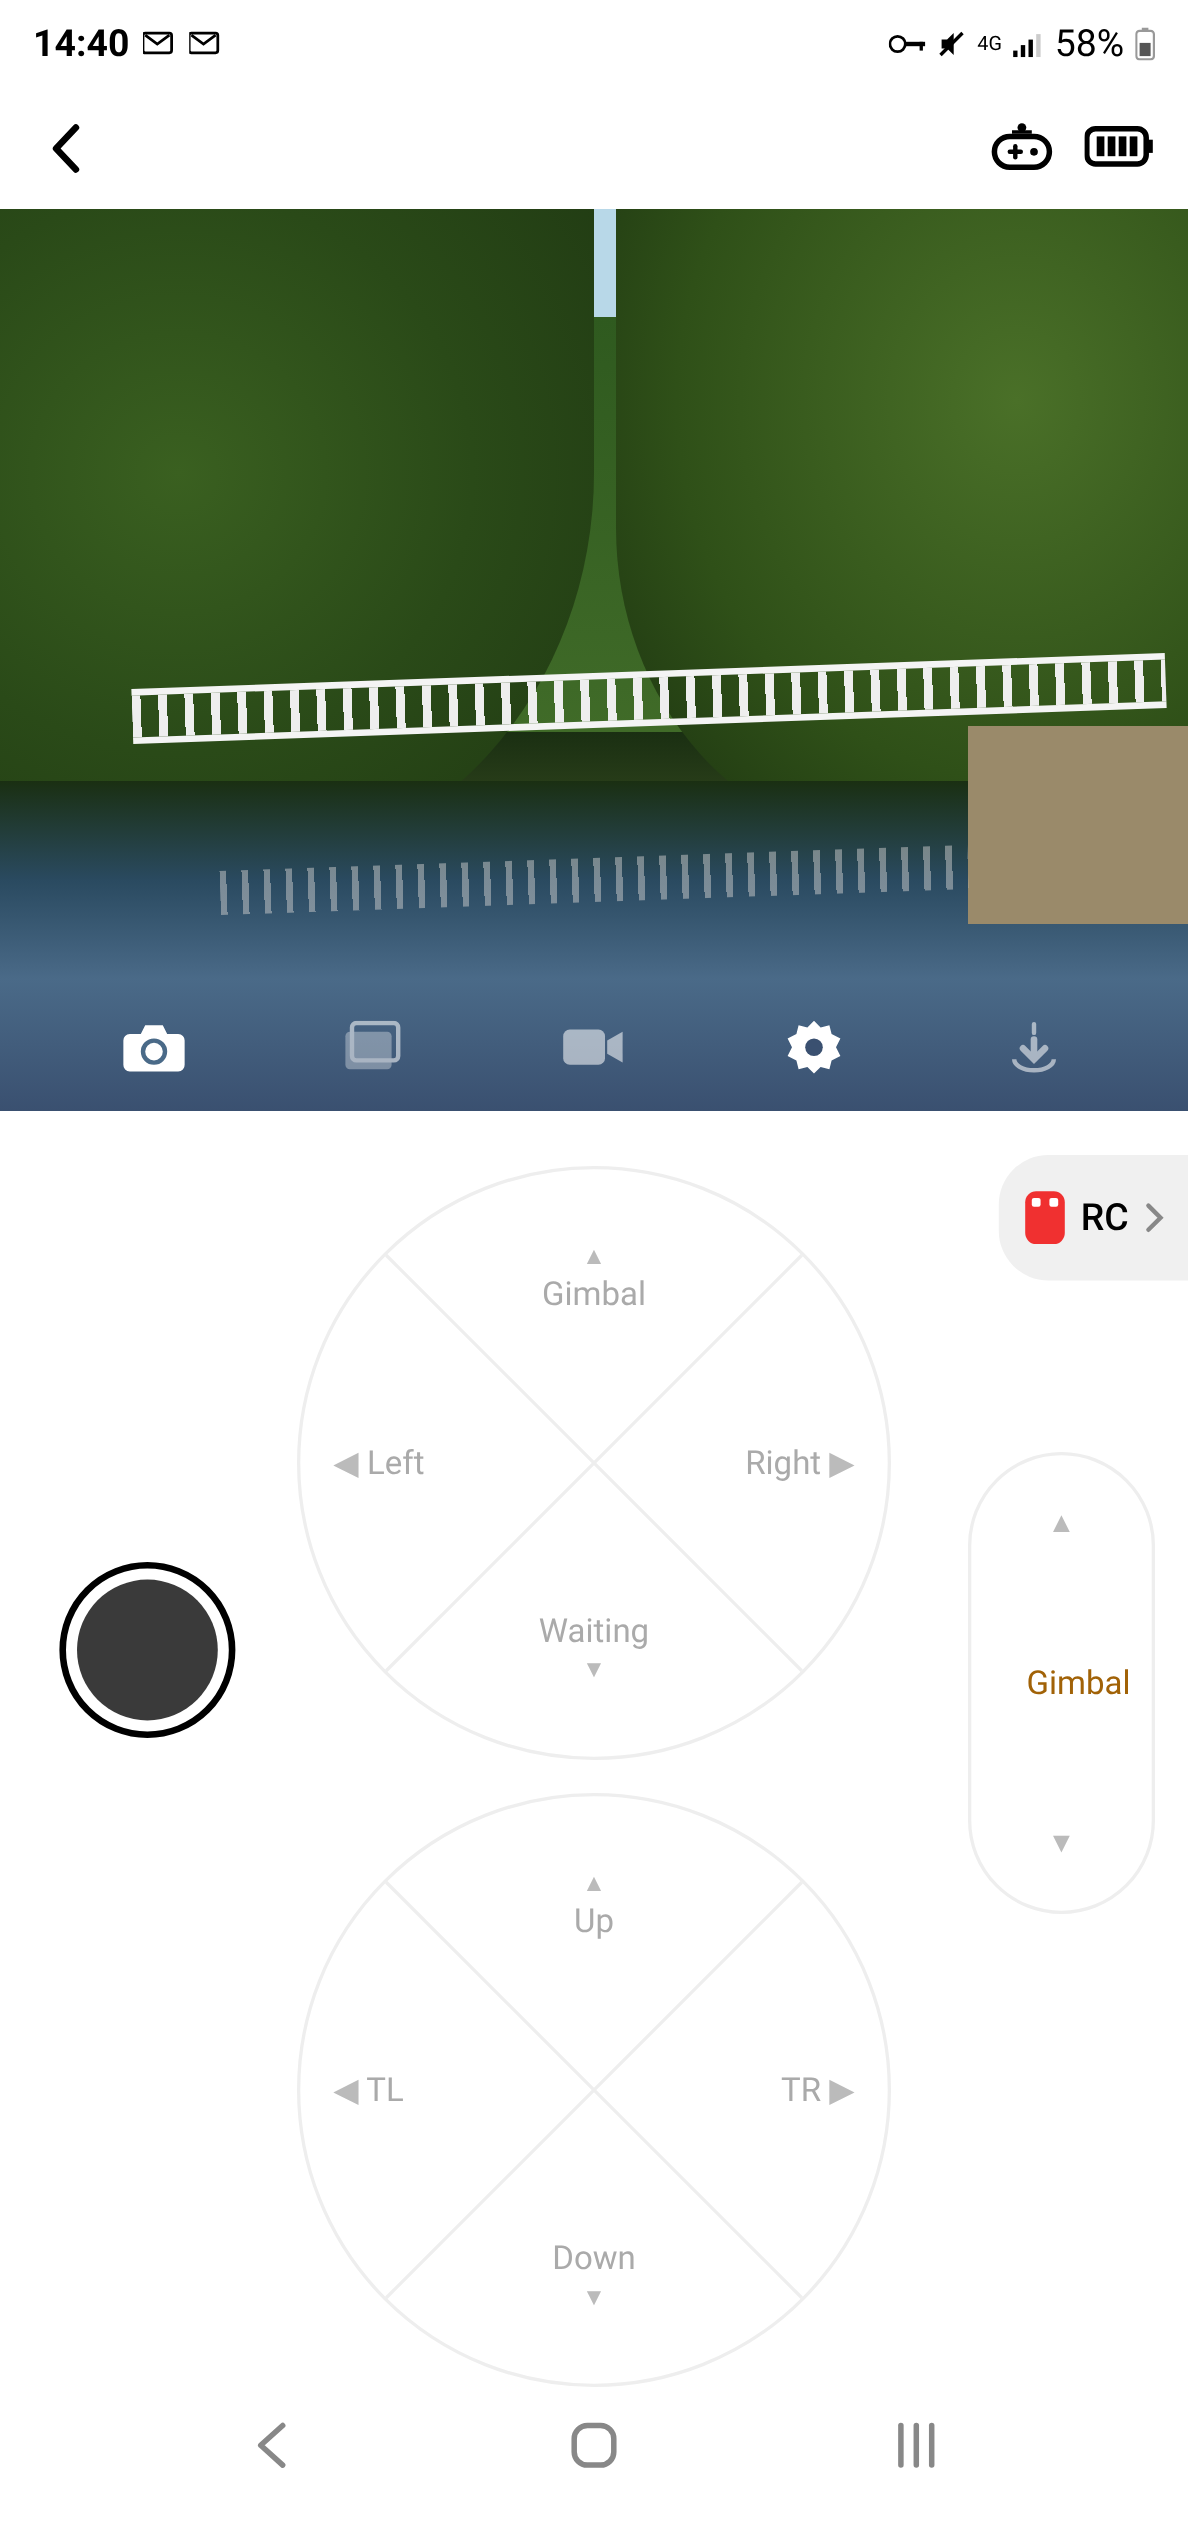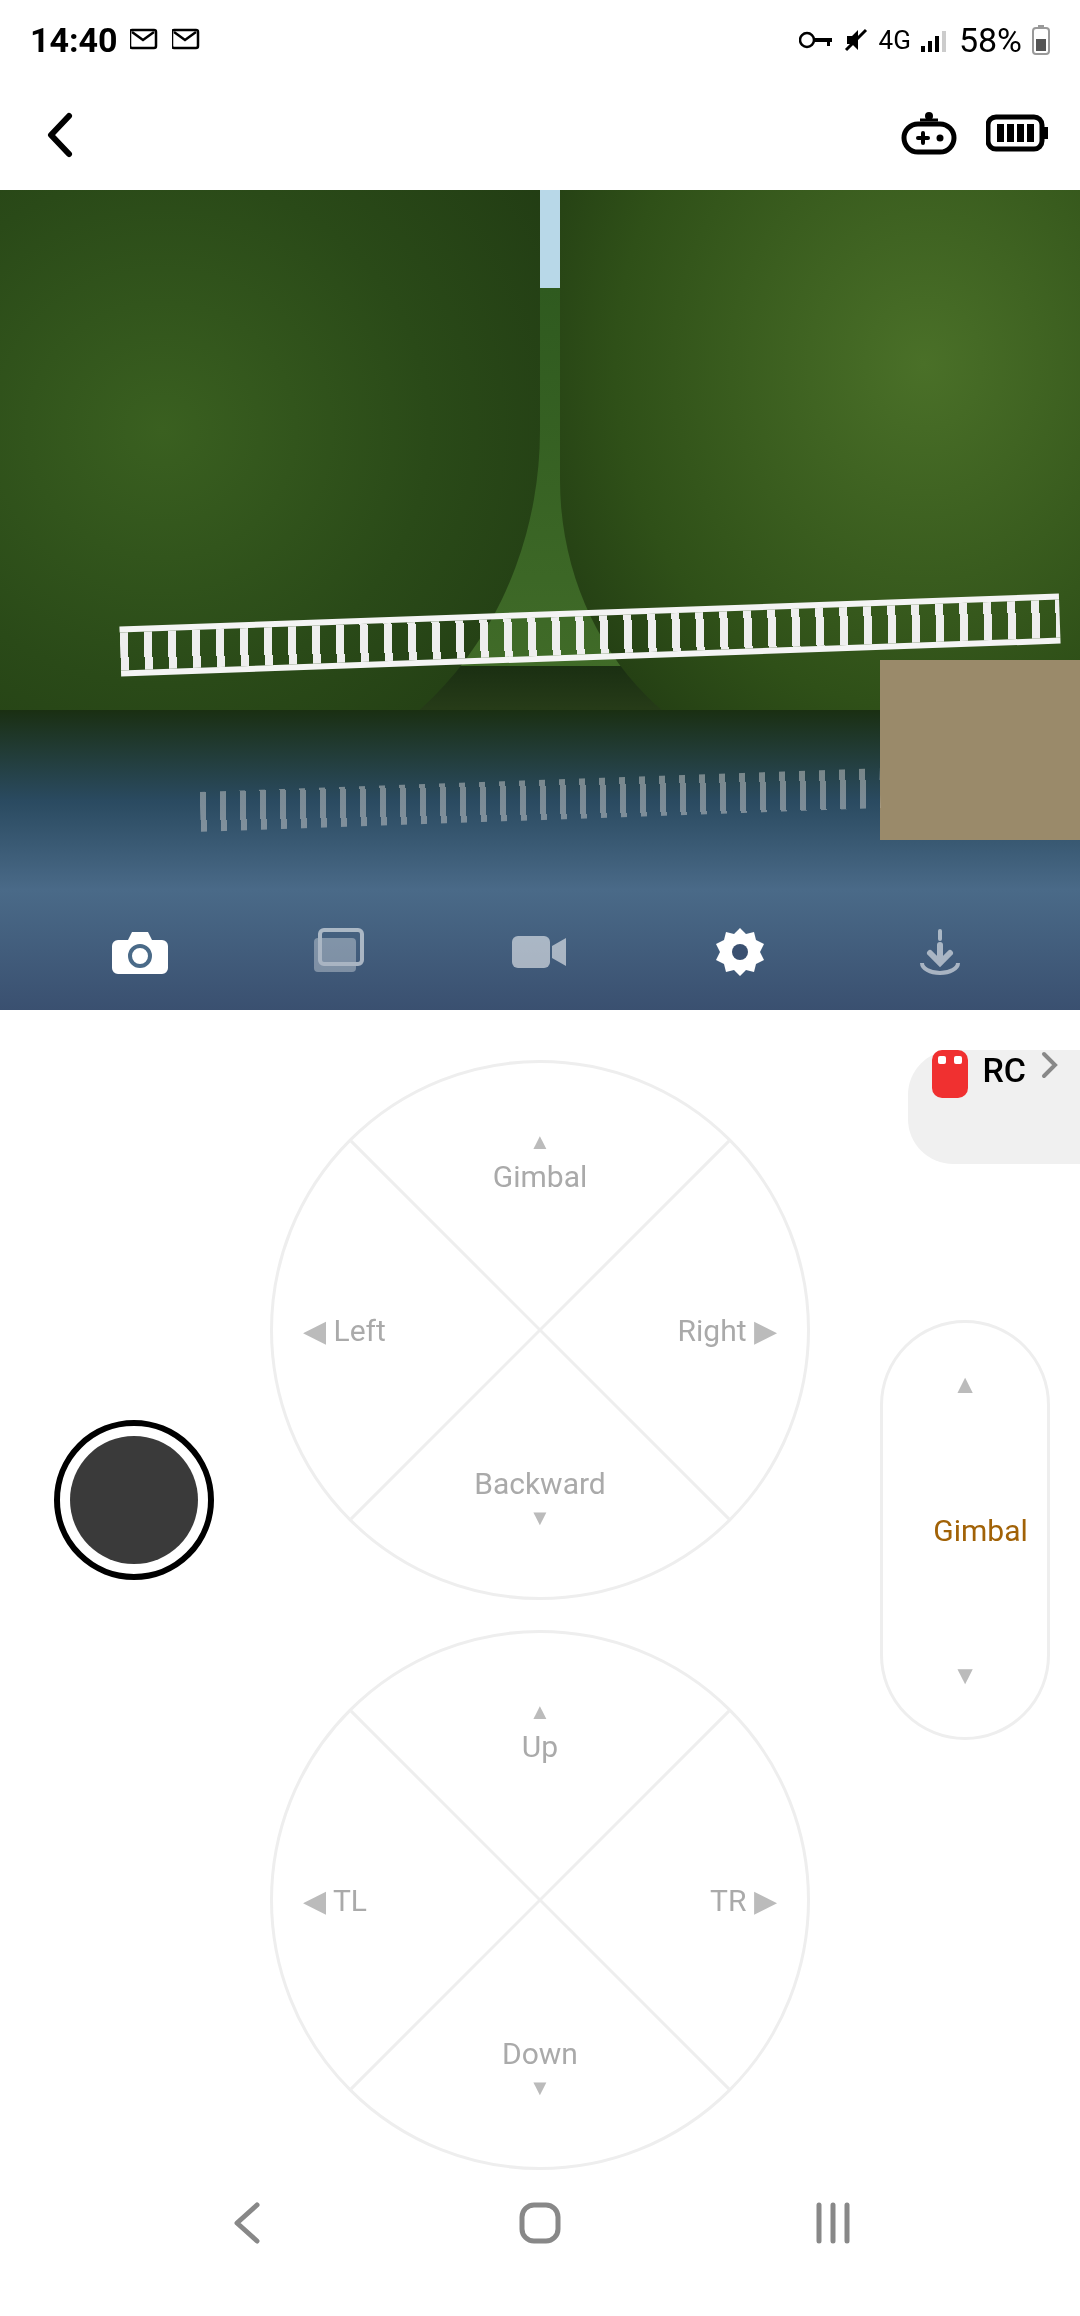--- a/index.html
+++ b/index.html
@@ -31,21 +31,21 @@
   .wall-right { position: absolute; top: 470px; right: 0; width: 200px; height: 180px; background: #9a8a6a; }
 
   .preview-toolbar { position: absolute; bottom: 18px; left: 0; right: 0; height: 80px; display: flex; align-items: center; justify-content: space-around; padding: 0 40px; }
   .tool-icon { width: 60px; height: 60px; display: flex; align-items: center; justify-content: center; }
   .tool-icon.dim { opacity: 0.55; }
 
   
   .control-area { height: 1120px; position: relative; background: #fff; }
 
   
-  .rc-pill { position: absolute; top: 40px; right: 0; height: 114px; background: #f0f0f0; border-radius: 45px 0 0 45px; display: flex; padding: 0 20px 0 24px; gap: 14px; }
+  .rc-pill { position: absolute; top: 40px; right: 0; height: 114px; background: #f0f0f0; border-radius: 45px 0 0 45px; display: flex; align-items: center; padding: 0 20px 0 24px; gap: 14px; }
   .rc-icon { width: 36px; height: 48px; background: #f03030; border-radius: 10px; position: relative; }
   .rc-icon::before { content:""; position:absolute; top:6px; left:6px; width:8px; height:8px; background:#fff; border-radius:2px; }
   .rc-icon::after { content:""; position:absolute; top:6px; right:6px; width:8px; height:8px; background:#fff; border-radius:2px; }
   .rc-label { font-size: 34px; color: #000; font-weight: 500; }
 
   
   .joystick { position: absolute; width: 540px; height: 540px; border: 3px solid #eee; border-radius: 50%; left: 270px; }
   .joystick.top { top: 50px; }
   .joystick.bottom { top: 620px; }
   .joy-diag { position: absolute; inset: 0; }
@@ -97,21 +97,21 @@
           <rect x="15" y="8" width="18" height="4" fill="#000"></rect>
           <rect x="28" y="8" width="3" height="8" fill="#000"></rect>
         </svg>
     </span>
     <span class="status-icon">
       <svg width="26" height="26" viewBox="0 0 26 26">
           <path d="M4 9 L9 9 L15 3 L15 23 L9 17 L4 17 Z" fill="#000"></path>
           <line x1="3" y1="23" x2="23" y2="3" stroke="#000" stroke-width="3"></line>
         </svg>
     </span>
-    <span style="font-size:26px; line-height:1;">4G</span>
+    <span style="font-size:18px; line-height:1;">4G</span>
     <span class="status-icon">
       <svg width="28" height="24" viewBox="0 0 28 24">
           <rect x="0" y="18" width="4" height="6" fill="#000"></rect>
           <rect x="7" y="13" width="4" height="11" fill="#000"></rect>
           <rect x="14" y="8" width="4" height="16" fill="#000"></rect>
           <rect x="21" y="3" width="4" height="21" fill="#ccc"></rect>
         </svg>
     </span>
     <span>58%</span>
     <span class="status-icon">
@@ -213,21 +213,21 @@
   <div class="joystick top">
     <svg class="joy-diag" viewBox="0 0 540 540">
       <line x1="79" y1="79" x2="461" y2="461" stroke="#eee" stroke-width="3"></line>
       <line x1="461" y1="79" x2="79" y2="461" stroke="#eee" stroke-width="3"></line>
     </svg>
     <div class="joy-label lbl-top">
       <span class="joy-arrow">▲</span>
       <span>Gimbal</span>
     </div>
     <div class="joy-label lbl-bottom">
-      <span>Backward</span>
+      <span>Waiting</span>
       <span class="joy-arrow">▼</span>
     </div>
     <div class="joy-label lbl-left">
       <span class="joy-arrow">◀</span>
       <span>Left</span>
     </div>
     <div class="joy-label lbl-right">
       <span>Right</span>
       <span class="joy-arrow">▶</span>
     </div>

